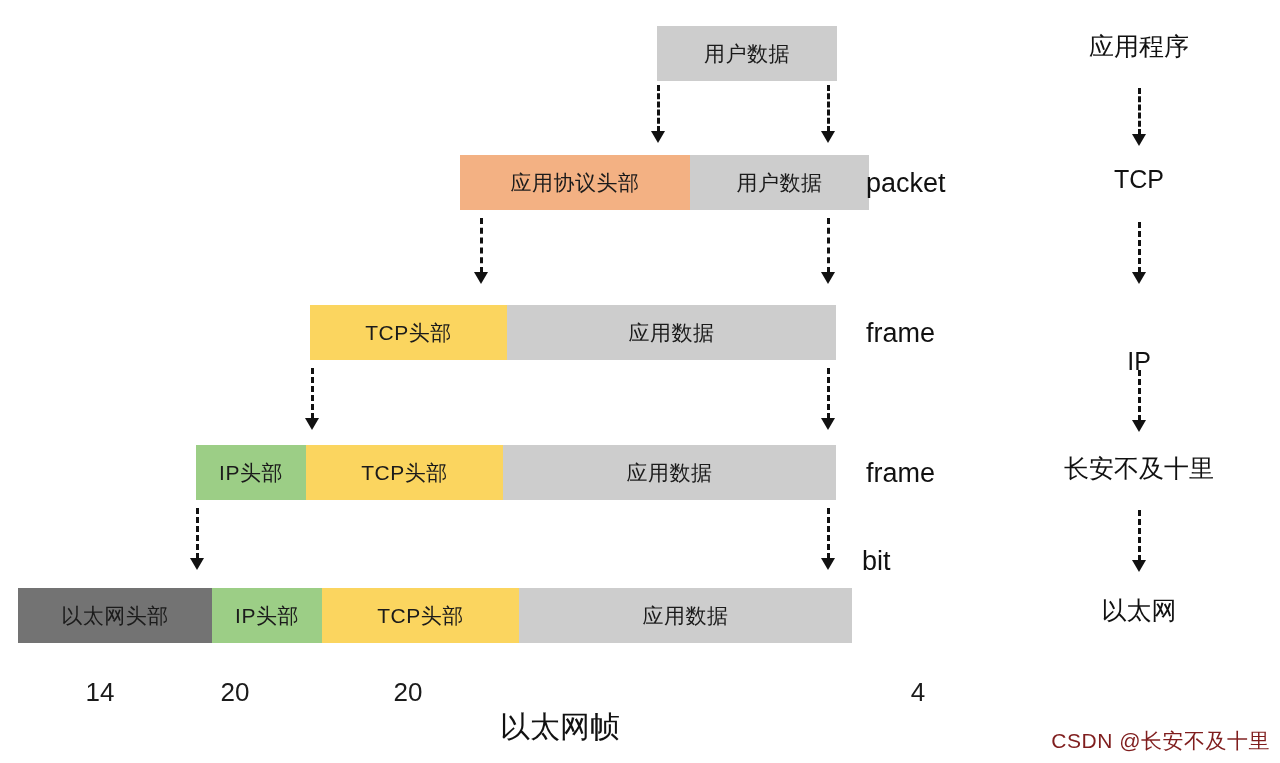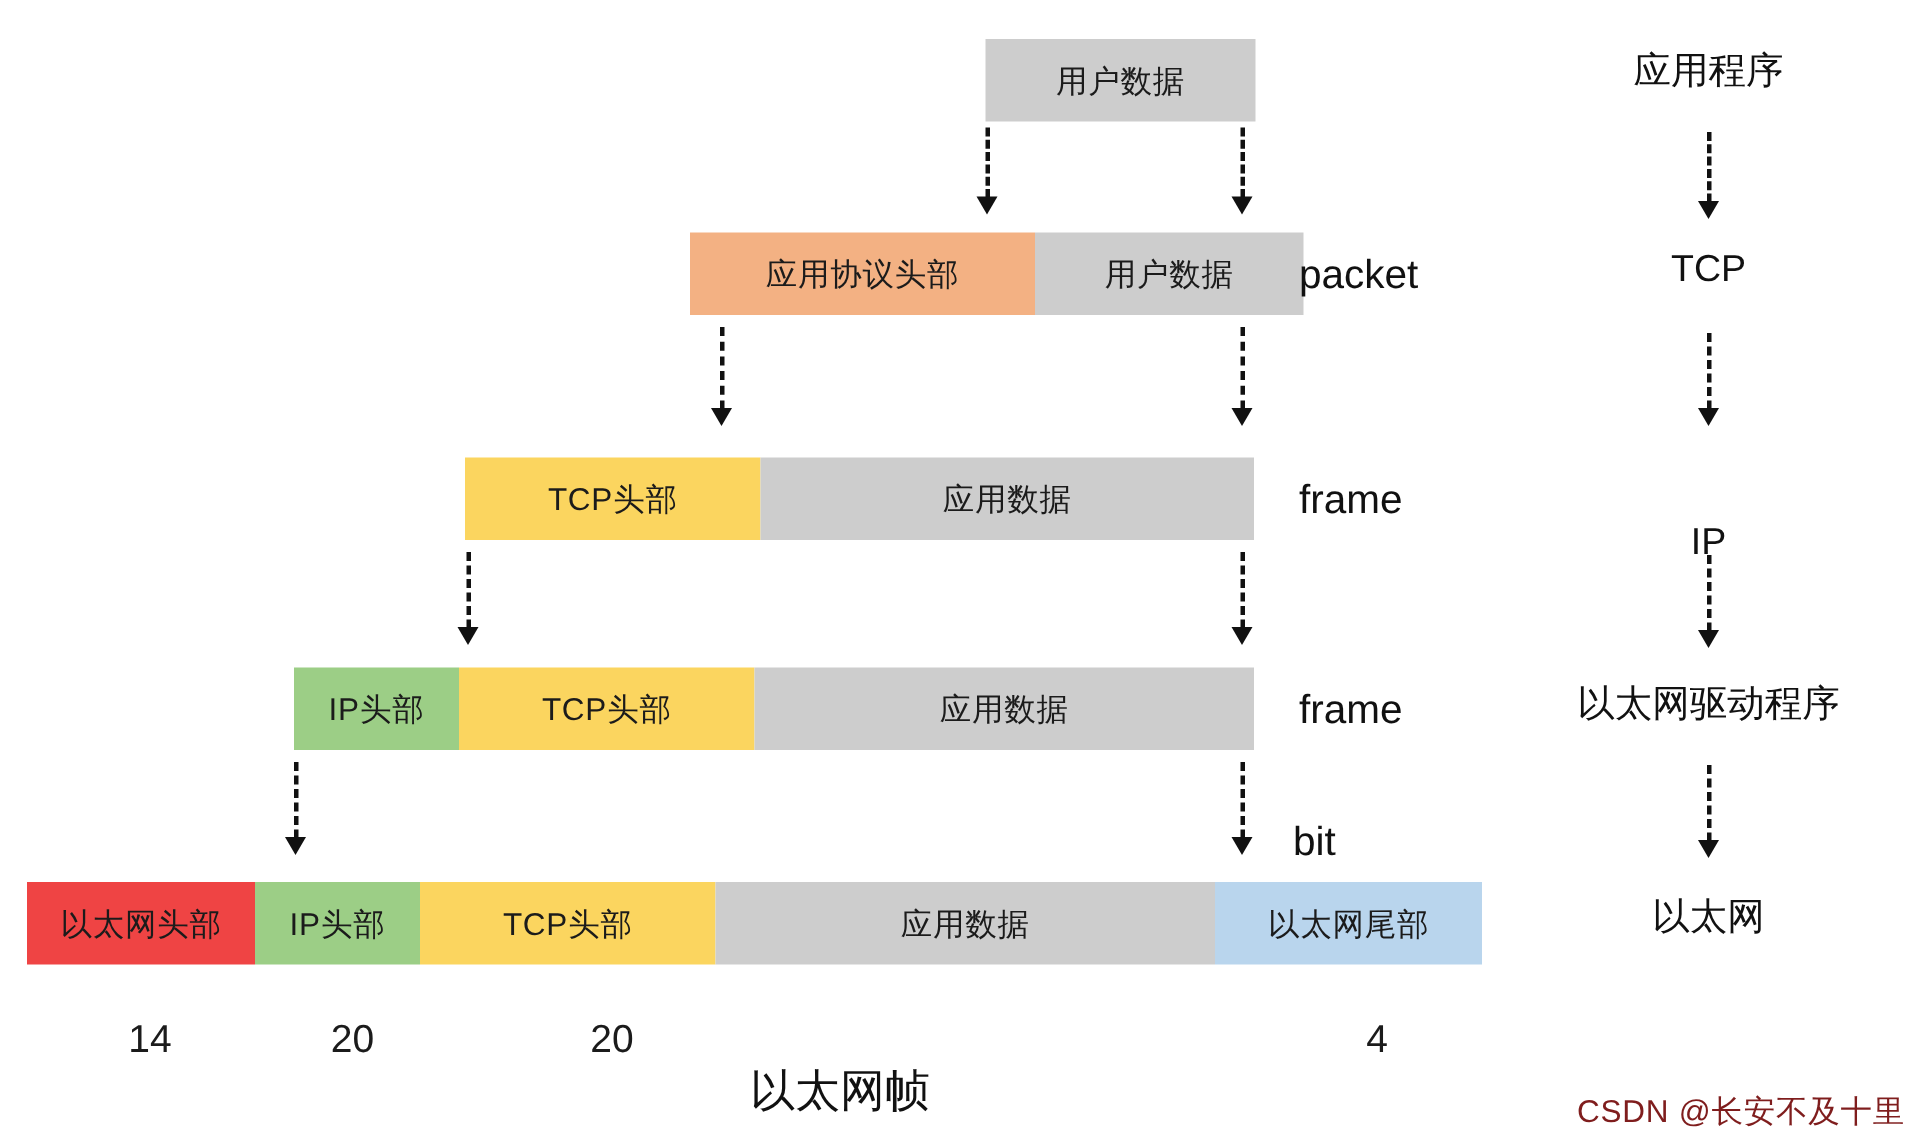--- a/index.html
+++ b/index.html
@@ -163,25 +163,24 @@
     <div class="shaft"></div>
       <div class="head"></div>
   </div>
   <div class="arrow" style="left:821px; top:508px; height:62px;">
     <div class="shaft"></div>
       <div class="head"></div>
   </div>
   <div class="pdu-name" style="left:862px; top:546px;">bit</div>
 
   <div class="pdu-row" style="left:18px; top:588px;">
-    <div class="field" style="width:152px; background:#ef4444;">以太网头部</div>
+    <div class="field" style="width:194px; background:#737373;">以太网头部</div>
     <div class="field" style="width:110px; background:#9cce86;">IP头部</div>
     <div class="field" style="width:197px; background:#fbd55f;">TCP头部</div>
     <div class="field" style="width:333px; background:#cdcdcd;">应用数据</div>
-    <div class="field" style="width:178px; background:#b9d5ed;">以太网尾部</div>
   </div>
 
   <div class="bytes" style="left:72px; top:652px; width:56px;">14</div>
   <div class="bytes" style="left:207px; top:652px; width:56px;">20</div>
   <div class="bytes" style="left:380px; top:652px; width:56px;">20</div>
   <div class="bytes" style="left:890px; top:652px; width:56px;">4</div>
 
   <div class="caption" style="left:500px; top:707px;">以太网帧</div>
 
   <div class="layer-label" style="left:1139px; top:30px;">应用程序</div>
@@ -195,21 +194,21 @@
     <div class="shaft"></div>
       <div class="head"></div>
   </div>
 
   <div class="layer-label" style="left:1139px; top:315px;margin-top:32px;">IP</div>
   <div class="arrow" style="left:1132px; top:370px; height:62px;">
     <div class="shaft"></div>
       <div class="head"></div>
   </div>
 
-  <div class="layer-label" style="left:1139px; top:452px;">以太网驱动程序</div>
+  <div class="layer-label" style="left:1139px; top:452px;">长安不及十里</div>
   <div class="arrow" style="left:1132px; top:510px; height:62px;">
     <div class="shaft"></div>
       <div class="head"></div>
   </div>
 
   <div class="layer-label" style="left:1139px; top:594px;text-align:center;">以太网</div>
 
   <div class="watermark">CSDN @长安不及十里</div>
 
 </div>

